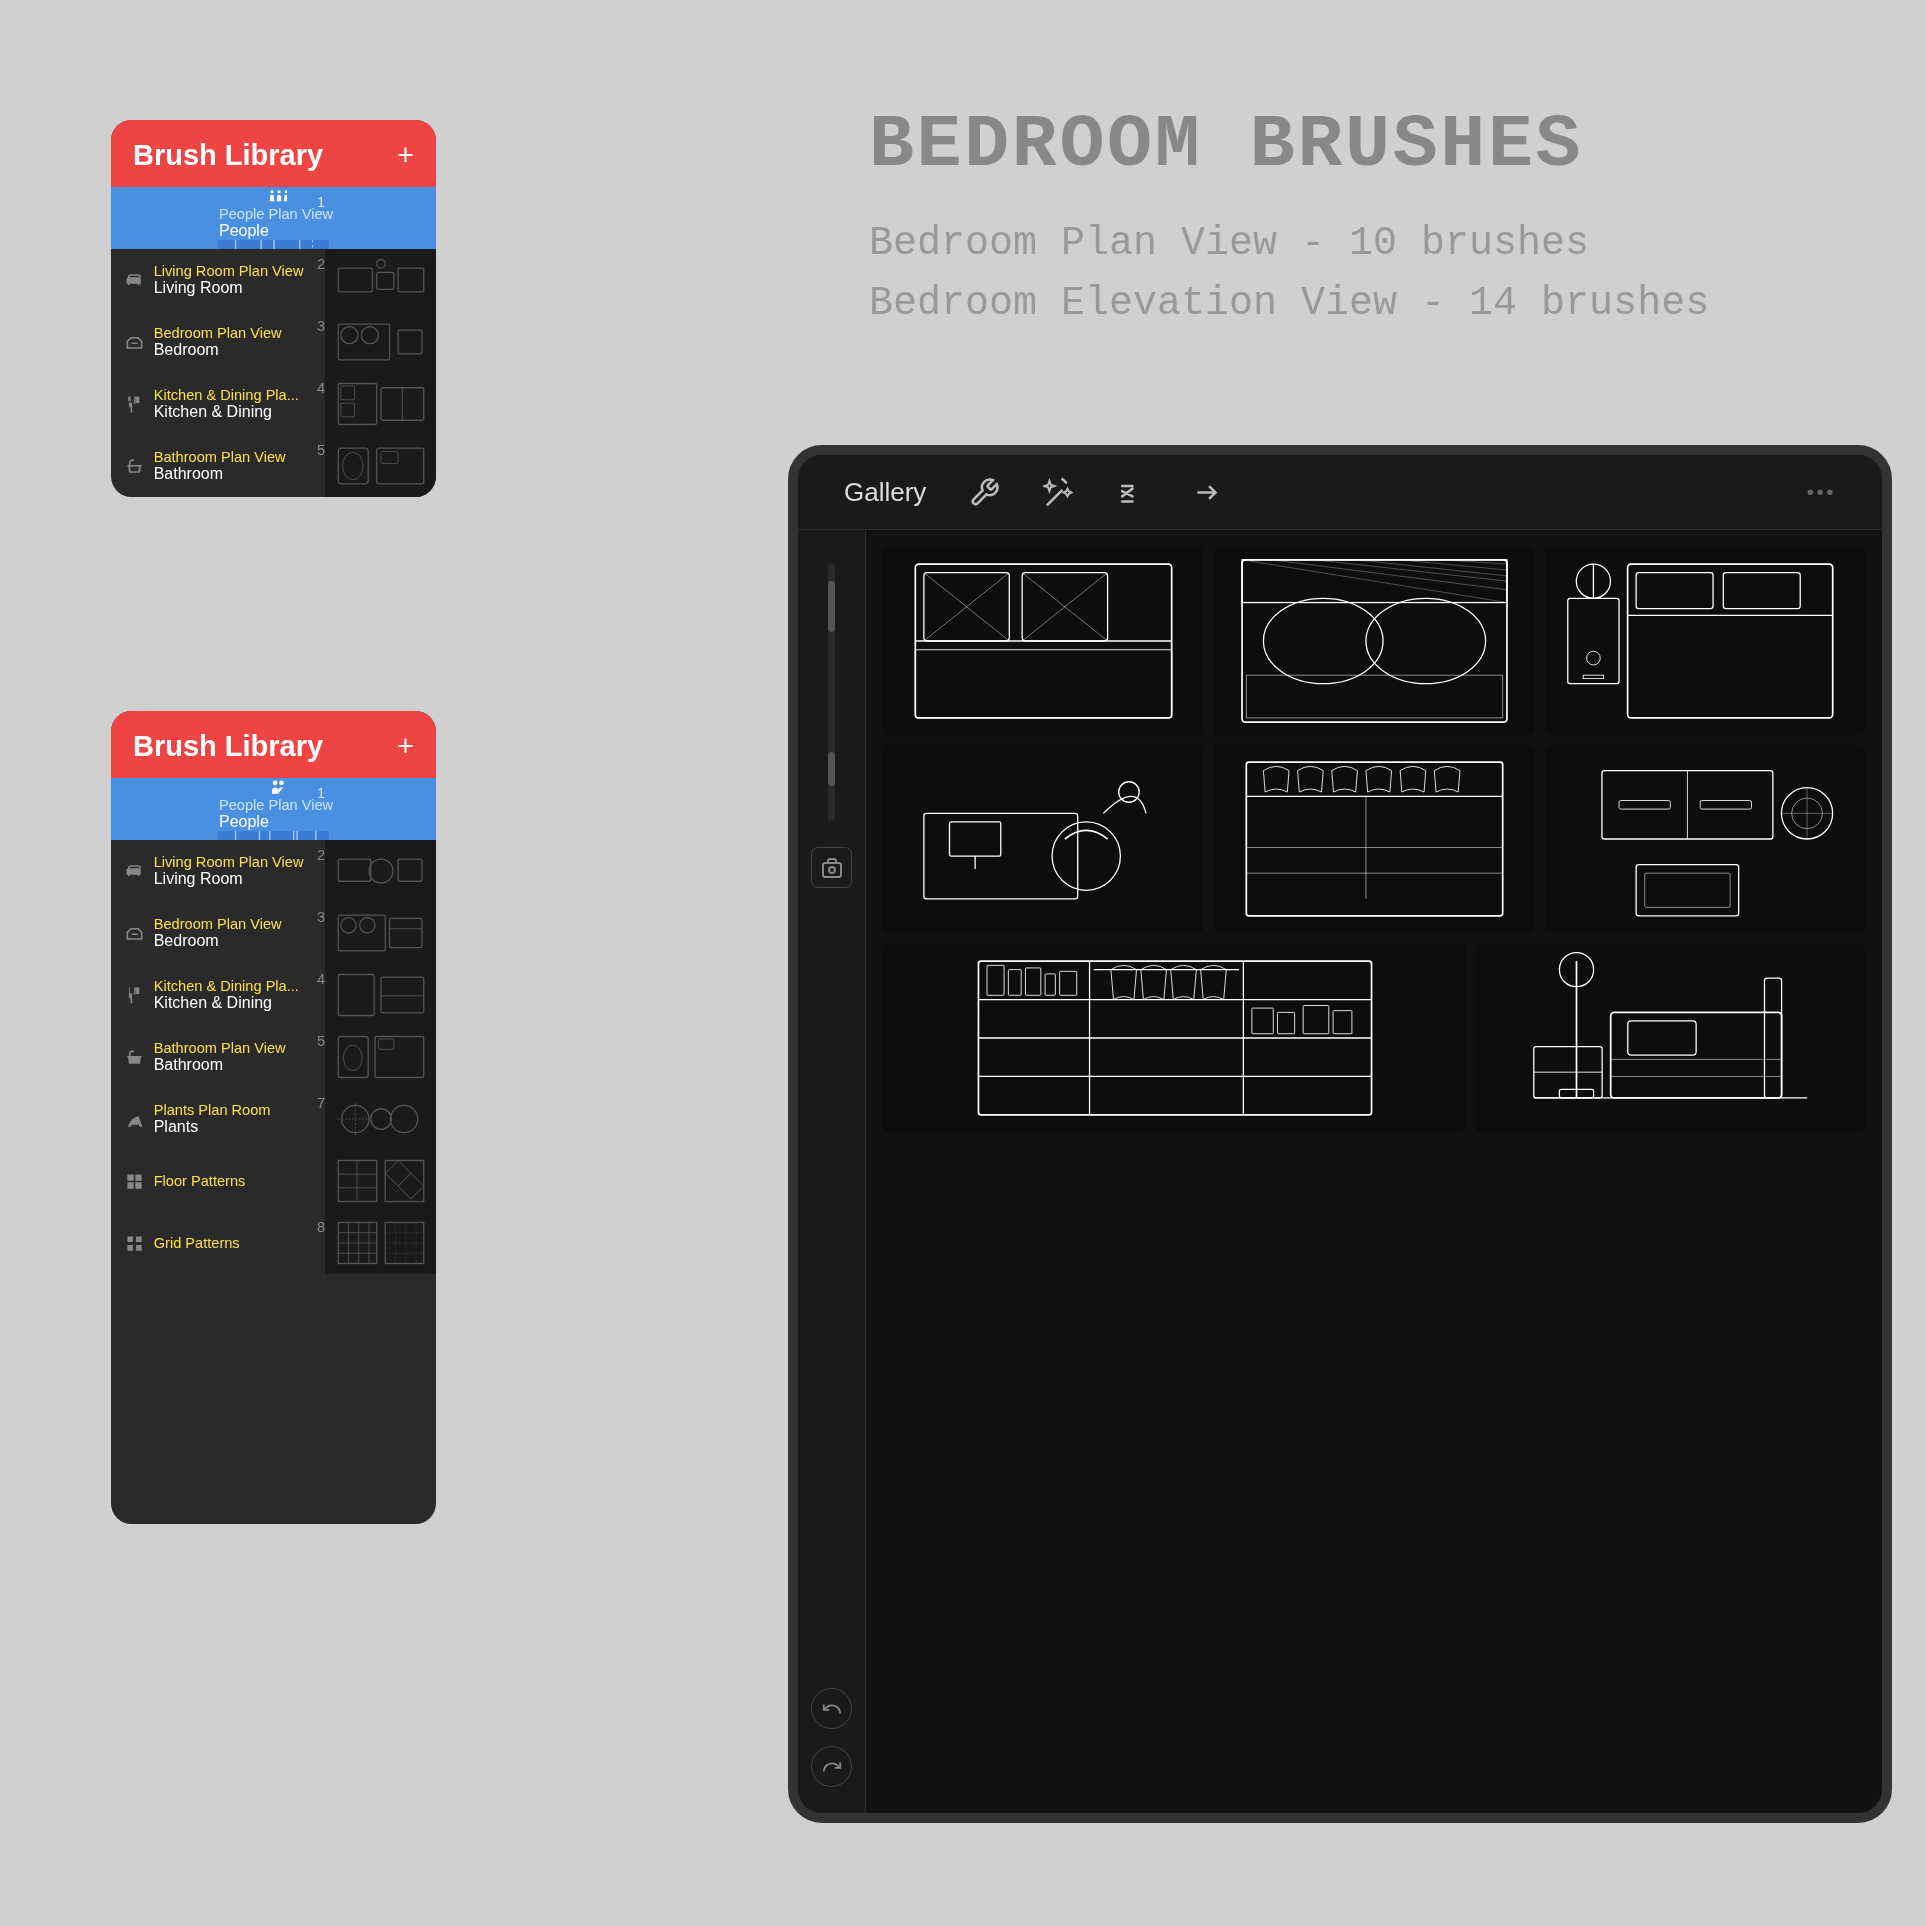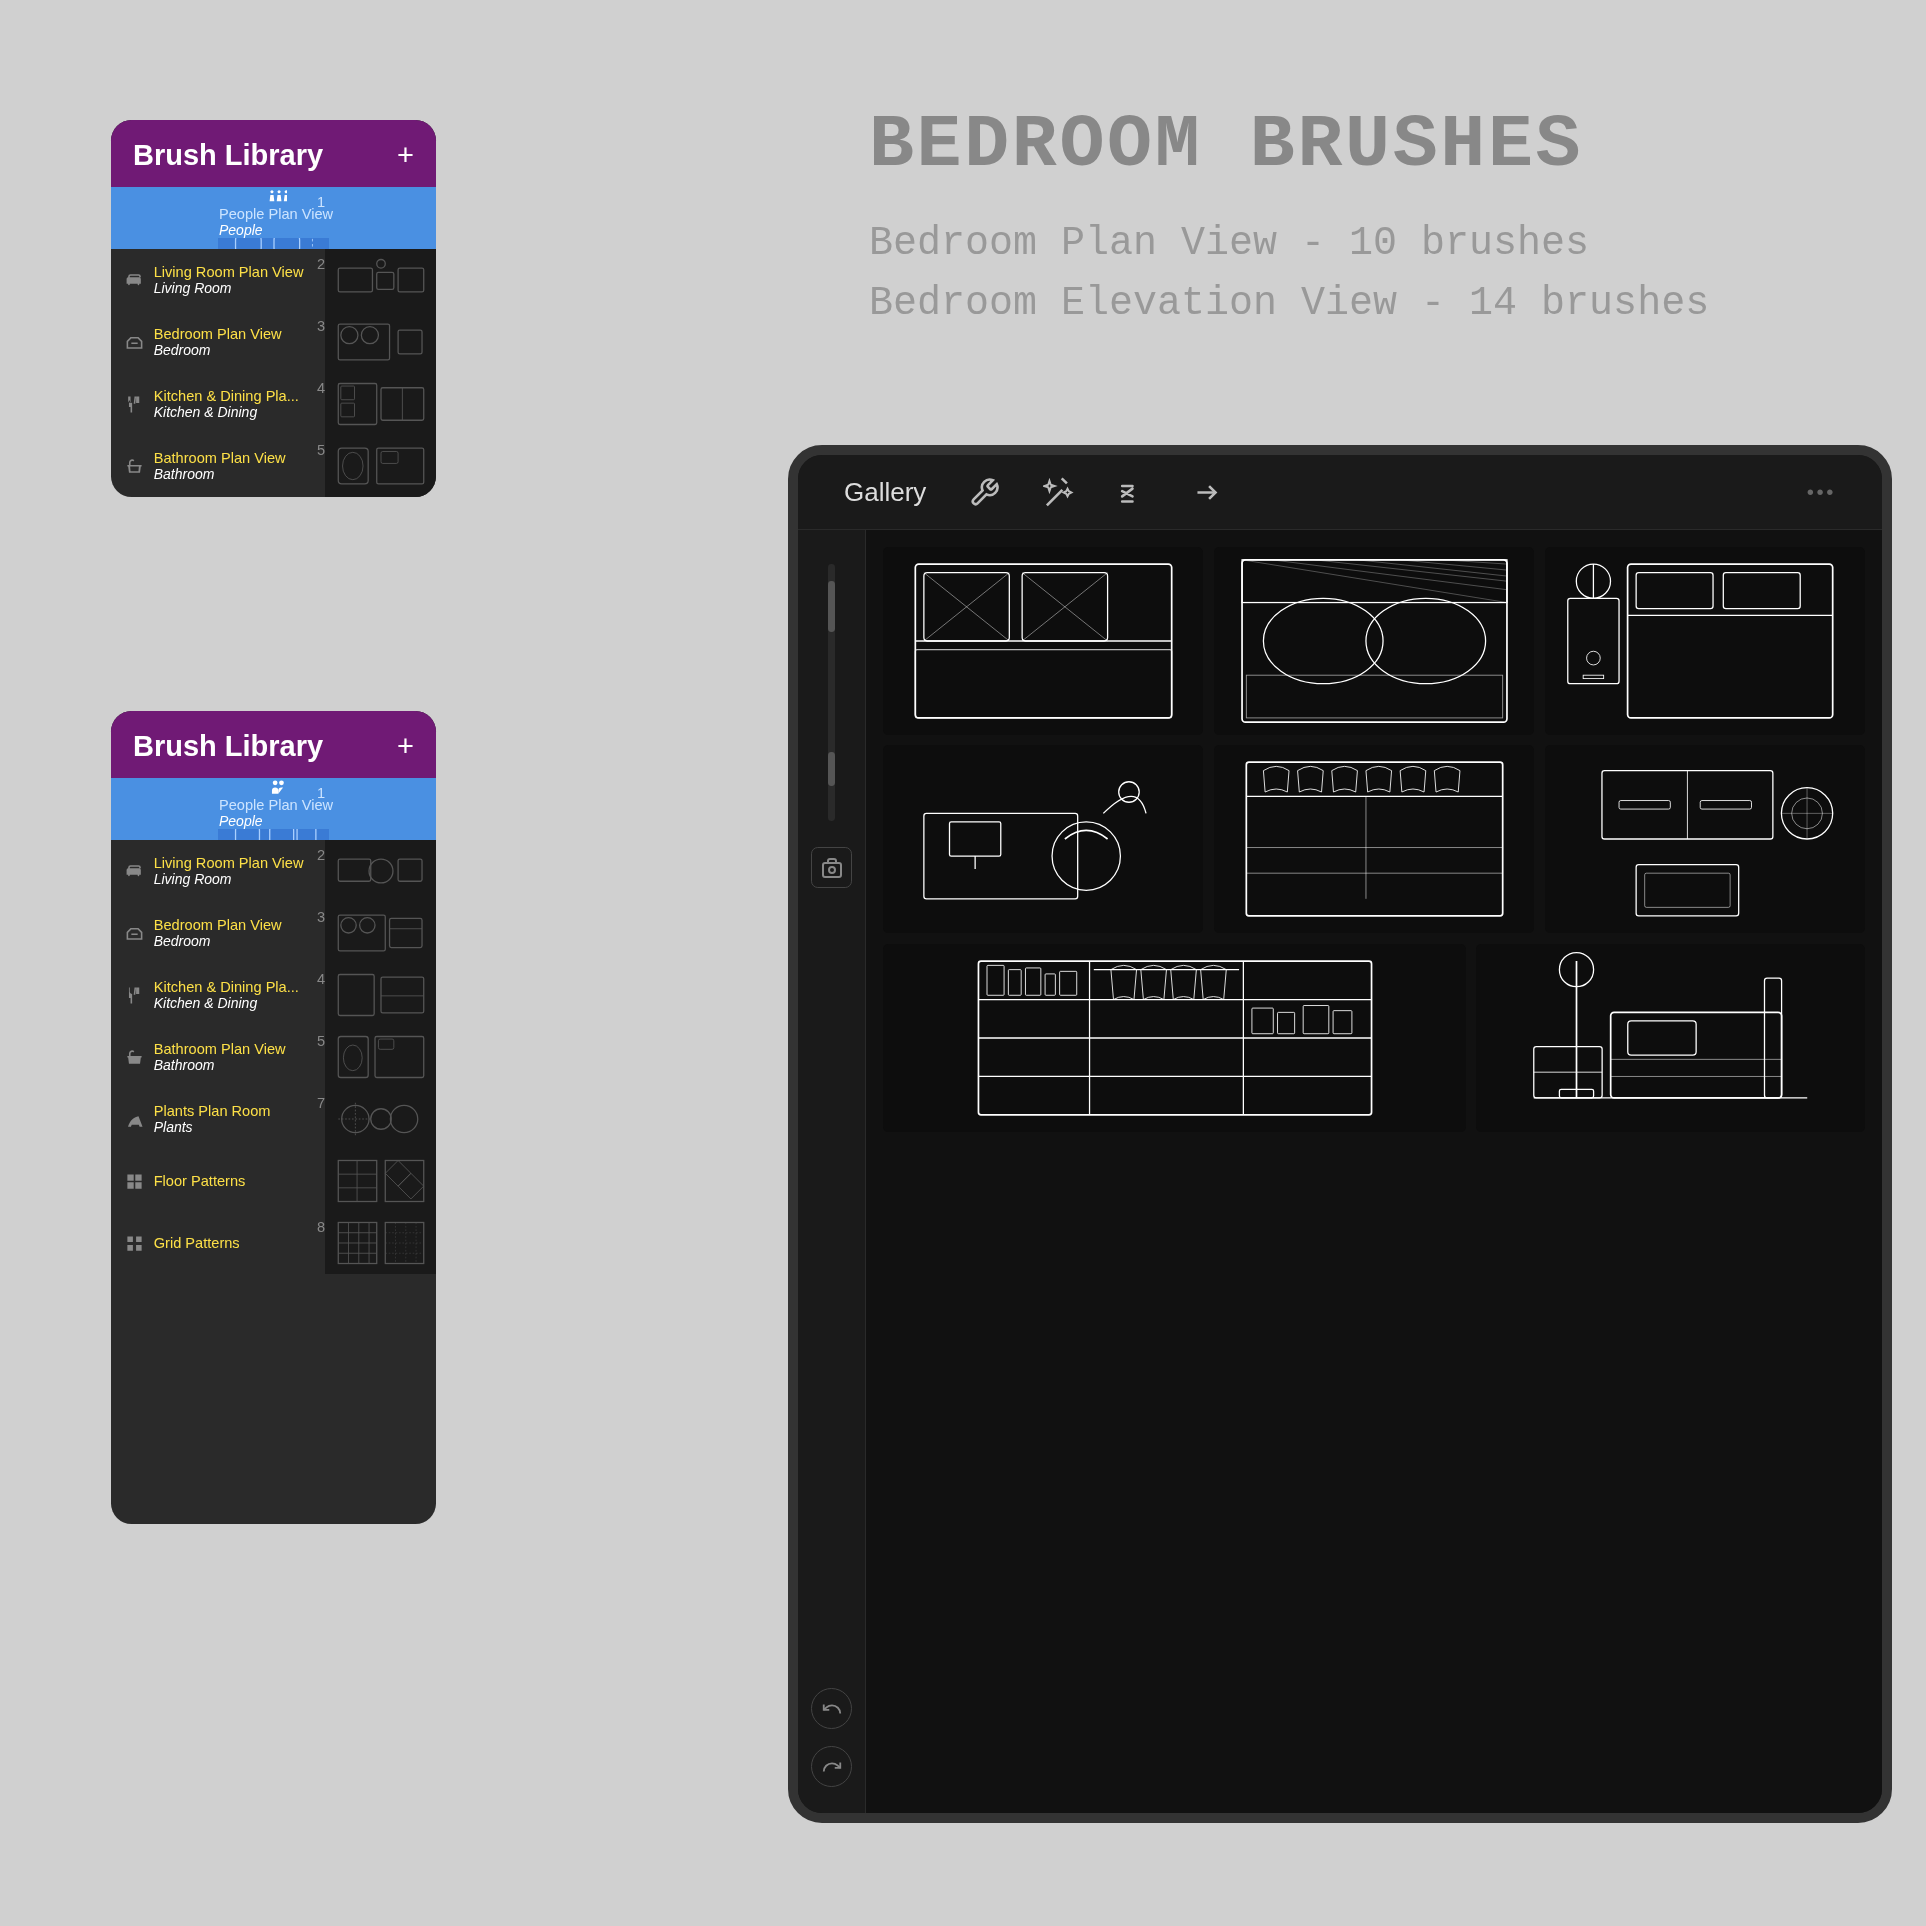--- a/index.html
+++ b/index.html
@@ -52,21 +52,21 @@
       top: 711px;
       left: 111px;
       height: 813px;
     }
 
     .panel-header {
       display: flex;
       align-items: center;
       justify-content: space-between;
       padding: 19px 22px 15.4px 22px;
-      background: #701a75;
+      background: #ef4444;
     }
     .panel-title {
       font-size: 29px;
       font-weight: 700;
       color: #ffffff;
     }
     .panel-plus {
       font-size: 29px;
       color: #ffffff;
       font-weight: 300;
@@ -103,24 +103,23 @@
     }
     .brush-label-top {
       font-size: 14.6px;
       color: #fde047;
       font-weight: 400;
     }
     .brush-item.selected .brush-label-top {
       color: #cce4ff;
     }
     .brush-label-main {
-      font-size: 14px;
+      font-size: 16px;
       color: #ffffff;
       font-weight: 500;
-      font-style: italic;
     }
     .brush-item.selected .brush-label-main {
       color: #ffffff;
     }
     .brush-num {
       position: absolute;
       right: 111px;
       top: 6.8px;
       font-size: 14.6px;
       color: #888;

